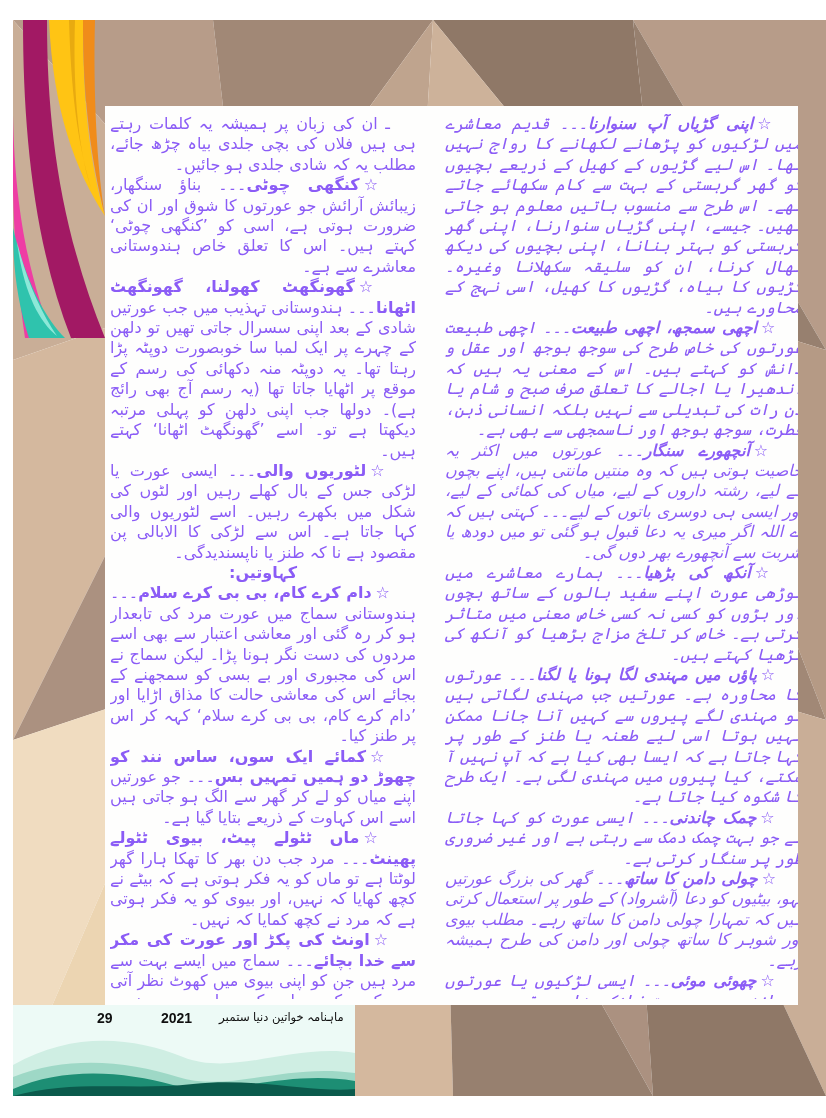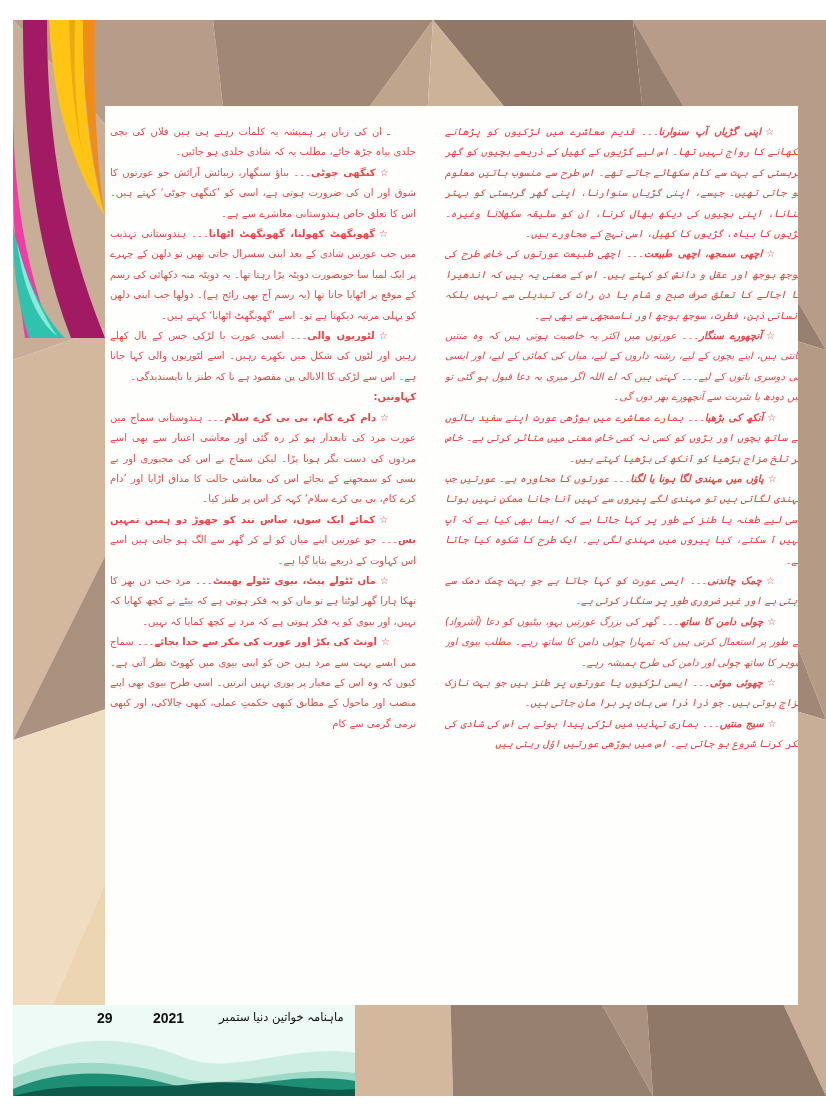--- a/index.html
+++ b/index.html
@@ -2,36 +2,36 @@
 <html lang="ur"><head>
 <meta charset="utf-8">
 <style>
   html,body{margin:0;padding:0;background:#ffffff;}
   .canvas{position:relative;width:826px;height:1118px;background:#ffffff;overflow:hidden;
           font-family:"DejaVu Sans",sans-serif;}
   .bg-poly{position:absolute;left:13px;top:20px;width:813px;height:1076px;display:block;}
   .ribbon{position:absolute;left:13px;top:20px;width:100px;height:318px;display:block;}
   .textarea{position:absolute;left:105px;top:106px;width:693px;height:899px;background:#fefefd;
             overflow:hidden;}
-  .col{position:absolute;top:8px;bottom:6px;direction:rtl;text-align:justify;color:#ef4444;
-       font-size:10px;line-height:20.4px;overflow:hidden;
-       font-family:"DejaVu Sans",sans-serif;margin-top:8px;}
+  .col{position:absolute;top:8px;bottom:6px;direction:rtl;text-align:justify;color:#8b5cf6;
+       font-size:16px;line-height:20.4px;overflow:hidden;
+       font-family:"DejaVu Sans",sans-serif;}
   .col-first{left:340px;width:358px;font-style:italic;}   
   .col-second{left:5px;width:306px;}    
   .para{margin:0;text-indent:26px;}
   .para .star{font-weight:400;padding-left:4px;}
   .para .lead{font-weight:700;}
-  .para.heading{text-indent:0;text-align:right;font-weight:700;}
+  .para.heading{text-indent:0;text-align:center;font-weight:700;}
   .footer-band{position:absolute;left:13px;top:1005px;width:342px;height:91px;background:#0f766e;
                overflow:hidden;}
   .footer-waves{position:absolute;left:0;top:0;width:342px;height:91px;display:block;}
   .footer-row{position:absolute;left:0;top:5px;width:342px;height:22px;}
   .footer-row span{position:absolute;white-space:nowrap;color:#101010;}
   .pg-num{left:84px;font:700 14px "Liberation Sans",sans-serif;}
-  .yr{left:140px;font:700 14px "Liberation Sans",sans-serif;}
+  .yr{left:148px;font:700 14px "Liberation Sans",sans-serif;}
   .month{left:206px;font:400 12px "DejaVu Sans",sans-serif;direction:rtl;}
   .mag{left:240px;font:400 11.5px "DejaVu Sans",sans-serif;direction:rtl;text-align:center;}
 </style>
 </head>
 <body>
 
 <div class="canvas">
 
   <svg class="bg-poly" viewBox="0 0 813 1076" preserveAspectRatio="none" aria-hidden="true">
     <polygon points="0,0 200,0 230,260" fill="#b79c89"></polygon>

